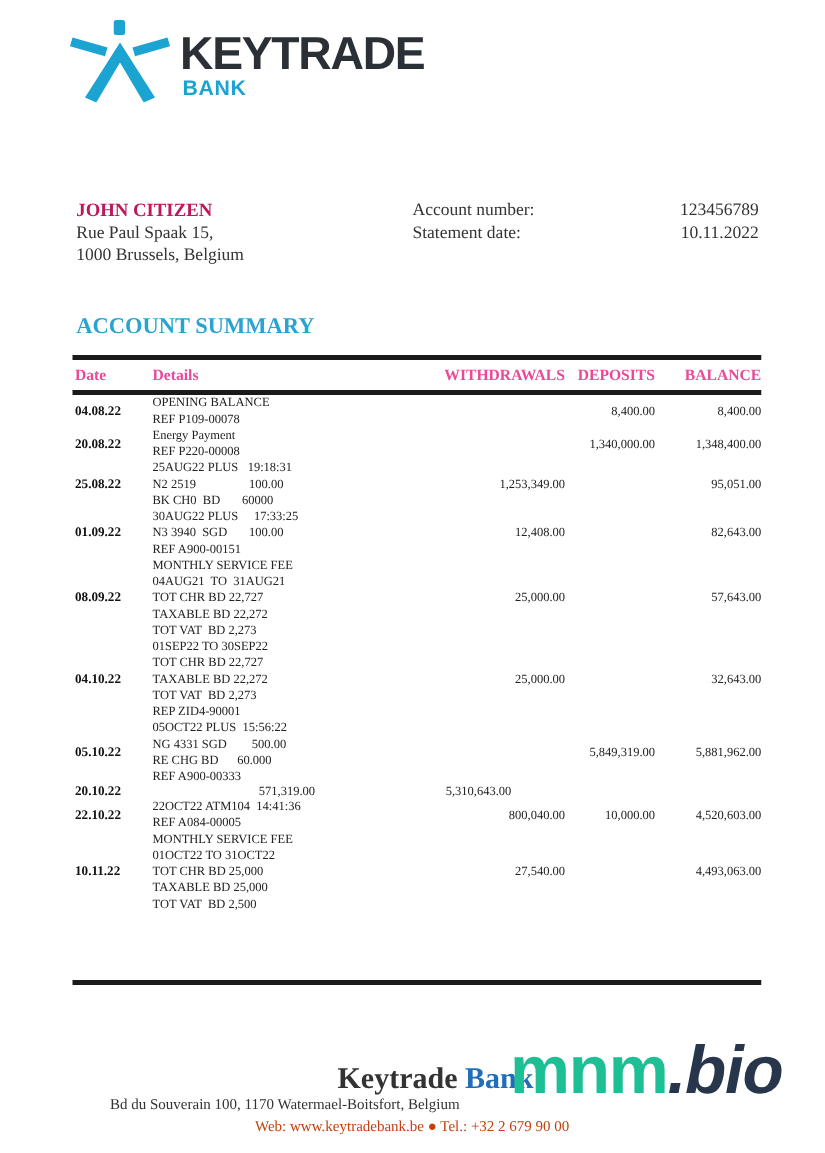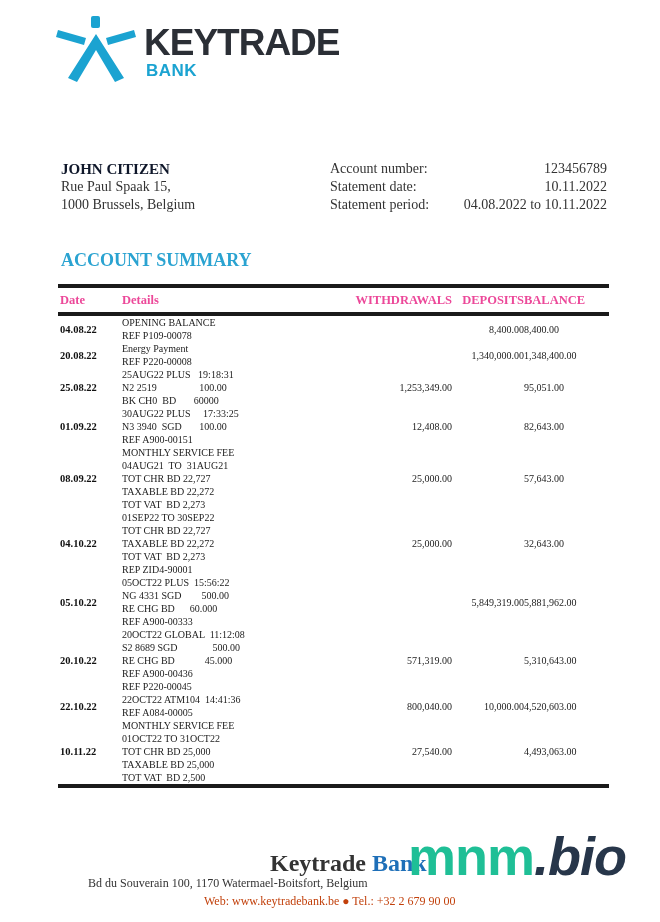--- a/index.html
+++ b/index.html
@@ -3,37 +3,37 @@
 <meta charset="utf-8">
 <style>
   html, body { margin: 0; padding: 0; background: #ffffff; }
   body { width: 660px; height: 922px; position: relative; overflow: hidden; font-family: "Liberation Serif", serif; color: #222; }
   .logo { position: absolute; left: 56px; top: 16px; width: 280px; height: 70px; }
   .logo svg.mark { position: absolute; left: 0; top: 0; }
   .logo .word { position: absolute; left: 88px; top: 6px; font-family: "Liberation Sans", sans-serif; font-weight: bold; font-size: 37px; color: #2b2f36; letter-spacing: -1px; }
   .logo .sub { position: absolute; left: 90px; top: 45px; font-family: "Liberation Sans", sans-serif; font-weight: bold; font-size: 17px; color: #1ba3d1; letter-spacing: 0.5px; }
 
   .addr { position: absolute; left: 61px; top: 160px; font-size: 14px; line-height: 18px; color: #333; }
-  .addr .name { font-weight: bold; font-size: 15px; color: #0f172a; }
+  .addr .name { font-weight: bold; font-size: 15px; color: #be185d; }
 
   .meta { position: absolute; left: 330px; top: 160px; width: 277px; font-size: 14px; line-height: 18px; color: #333; }
   .meta .row { display: flex; }
   .meta .lbl { width: 117px; }
   .meta .val { flex: 1; text-align: right; }
 
   .summary-title { position: absolute; left: 61px; top: 250px; font-size: 18px; font-weight: bold; color: #2aa3d1; }
 
   .tbl { position: absolute; left: 58px; top: 284px; width: 551px; }
   .rule-thick { height: 4px; background: #1a1a1a; }
   .thead { display: flex; height: 24px; align-items: center; font-weight: bold; font-size: 12.5px; color: #ec4899; }
   .c-date { width: 62px; padding-left: 2px; }
   .c-det { width: 200px; }
   .c-wd { width: 130px; text-align: right; }
   .c-dep { width: 72px; text-align: right; }
-  .c-bal { width: 85px; }
+  .c-bal { width: 85px; text-align: right; }
   .trow { display: flex; align-items: center; font-size: 10px; color: #222; }
   .trow .c-date { font-weight: bold; font-size: 10.5px; color: #111; }
   .trow .c-det { line-height: 13px; white-space: pre; font-size: 10px; }
   .trow .c-wd, .trow .c-dep, .trow .c-bal { font-size: 10px; }
   .tbody { overflow: hidden; height: 468px; }
 
   .footer { position: absolute; left: 0; width: 660px; top: 850px; text-align: center; }
   .footer .bank { font-size: 24px; font-weight: bold; color: #333; position: absolute; left: 270px; top: 0; }
   .footer .bank .b2 { color: #1e6fb8; }
   .footer .addrline { position: absolute; left: 0; width: 660px; top: 26px; font-size: 12px; color: #333; text-align: left; padding-left: 88px; box-sizing: border-box; }
@@ -64,24 +64,20 @@
 </div>
 
 <div class="meta">
   <div class="row">
     <span class="lbl">Account number:</span>
     <span class="val">123456789</span>
   </div>
   <div class="row">
     <span class="lbl">Statement date:</span>
     <span class="val">10.11.2022</span>
-  </div>
-  <div class="row">
-    <span class="lbl">Statement period:</span>
-    <span class="val">04.08.2022 to 10.11.2022</span>
   </div>
 </div>
 
 <div class="summary-title">ACCOUNT SUMMARY</div>
 
 <div class="tbl">
   <div class="rule-thick"></div>
   <div class="thead">
     <div class="c-date">Date</div>
     <div class="c-det">Details</div>
@@ -152,25 +148,20 @@
         <div class="c-det">05OCT22 PLUS  15:56:22
 NG 4331 SGD        500.00
 RE CHG BD      60.000
 REF A900-00333</div>
         <div class="c-wd"></div>
         <div class="c-dep">5,849,319.00</div>
         <div class="c-bal">5,881,962.00</div>
       </div>
       <div class="trow">
         <div class="c-date">20.10.22</div>
-        <div class="c-det">20OCT22 GLOBAL  11:12:08
-S2 8689 SGD              500.00
-RE CHG BD            45.000
-REF A900-00436
-REF P220-00045</div>
         <div class="c-wd">571,319.00</div>
         <div class="c-dep"></div>
         <div class="c-bal">5,310,643.00</div>
       </div>
       <div class="trow">
         <div class="c-date">22.10.22</div>
         <div class="c-det">22OCT22 ATM104  14:41:36
 REF A084-00005</div>
         <div class="c-wd">800,040.00</div>
         <div class="c-dep">10,000.00</div>

